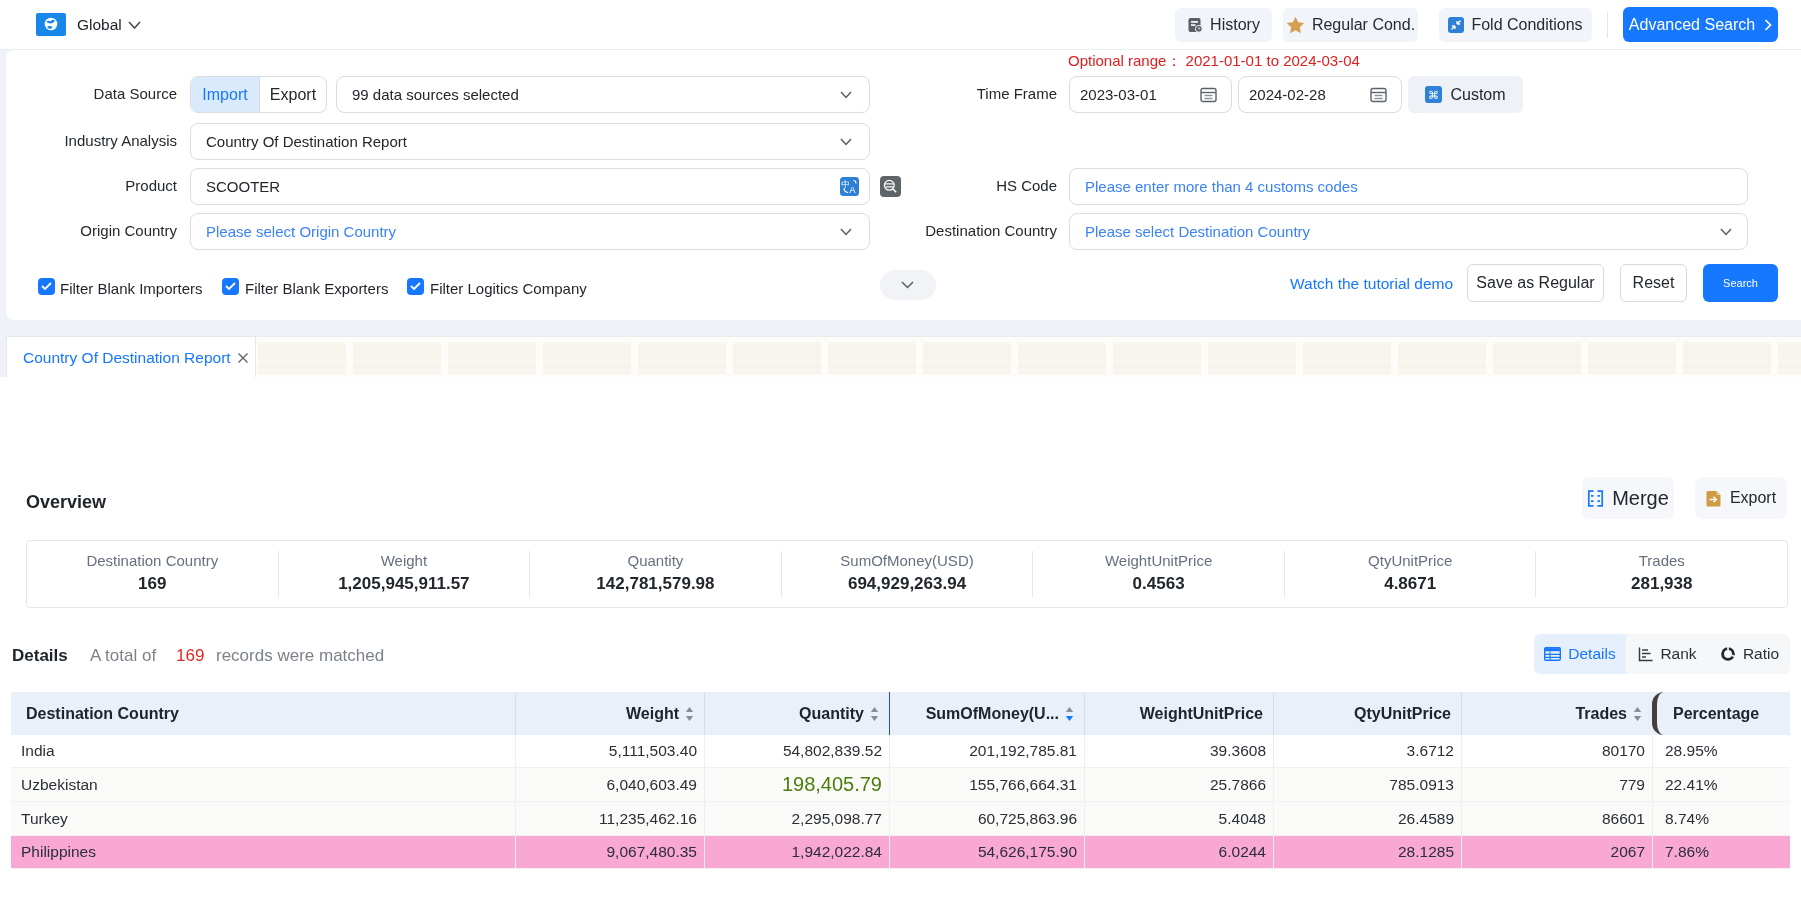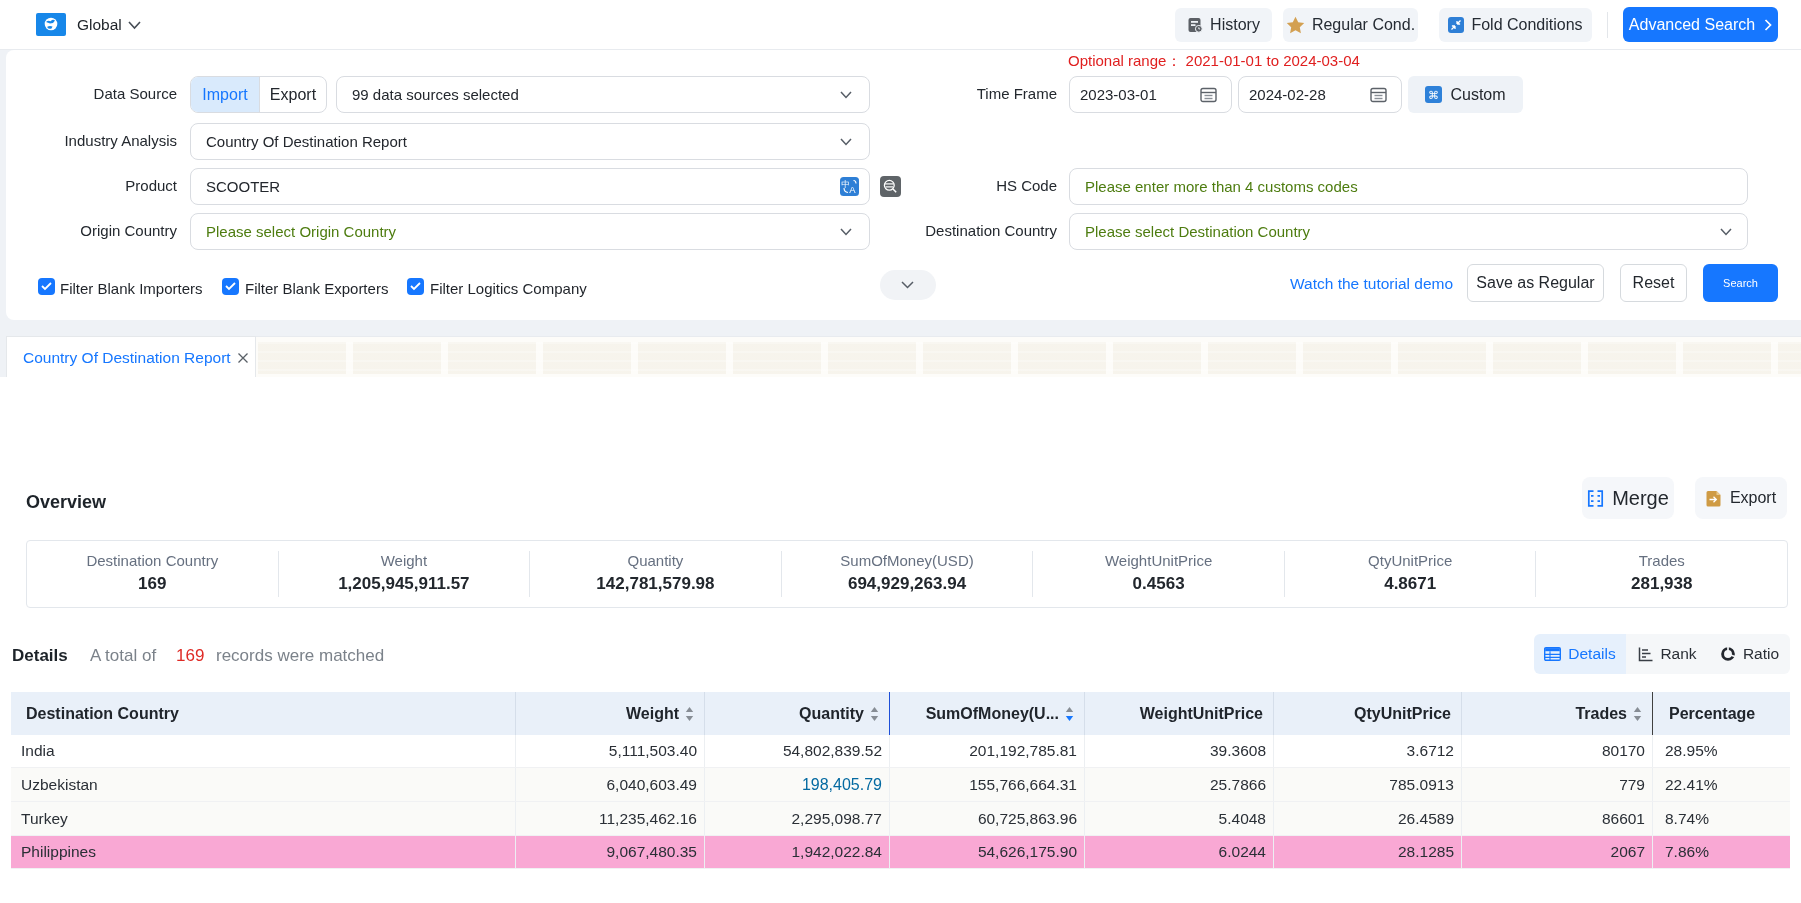--- a/index.html
+++ b/index.html
@@ -3,21 +3,21 @@
 <meta charset="utf-8">
 <style>
 * { margin:0; padding:0; box-sizing:border-box; }
 html,body { width:1801px; height:903px; background:#fff; font-family:"Liberation Sans", sans-serif; overflow:hidden; }
 #page { position:relative; width:1801px; height:903px; }
 .abs { position:absolute; }
 .wm-tab { background-image: repeating-linear-gradient(180deg, rgba(255,255,255,.28) 0 2px, rgba(255,255,255,0) 2px 9px), repeating-linear-gradient(90deg, rgba(205,190,152,.13) 0px, rgba(205,190,152,.13) 88px, rgba(255,255,255,0) 88px, rgba(255,255,255,0) 95px); }
 .wm-row { background-image: repeating-linear-gradient(180deg, rgba(255,255,255,.25) 0 2px, rgba(255,255,255,0) 2px 8px), repeating-linear-gradient(90deg, rgba(205,190,152,.18) 4px, rgba(205,190,152,.18) 90px, rgba(255,255,255,0) 90px, rgba(255,255,255,0) 98px); }
 .btn-lite { background:#f1f4f8; border-radius:6px; display:flex; align-items:center; justify-content:center; font-size:16px; color:#252b33; }
 .sel { background:#fff; border:1px solid #d9dce1; border-radius:8px; display:flex; align-items:center; font-size:15px; color:#23272d; }
-.ph { color:#4d7c0f; }
+.ph { color:#3b82f6; }
 .lbl { position:absolute; font-size:15px; color:#23282e; text-align:right; }
 </style>
 </head>
 <body>
 <div id="page">
 
   <div class="abs" id="topbar" style="left:0;top:0;width:1801px;height:50px;background:#fff;border-bottom:1px solid #e8ebef;">
     <div class="abs" style="left:36px;top:13px;width:30px;height:23px;background:#1787e9;border-radius:2px;">
       <svg width="14" height="14" viewBox="0 0 14 14" style="position:absolute;left:8px;top:4px;">
         <circle cx="7" cy="7" r="6.3" fill="#fff"></circle>
@@ -268,36 +268,36 @@
 <div style="width:195px;height:43px;display:flex;align-items:center;font-size:16px;font-weight:bold;color:#20252c;border-left:1px solid #1d4ed8;justify-content:flex-end;padding-right:10px;">SumOfMoney(U...<svg width="9" height="16" viewBox="0 0 9 16" style="margin-left:6px;flex:none;">
             <path d="M4.5 1 L8.2 6 H0.8 Z" fill="#878d95"></path>
             <path d="M4.5 15 L0.8 10 H8.2 Z" fill="#1677ff"></path>
           </svg></div>
 <div style="width:189px;height:43px;display:flex;align-items:center;font-size:16px;font-weight:bold;color:#20252c;border-left:1px solid #d5deea;justify-content:flex-end;padding-right:10px;">WeightUnitPrice</div>
 <div style="width:188px;height:43px;display:flex;align-items:center;font-size:16px;font-weight:bold;color:#20252c;border-left:1px solid #d5deea;justify-content:flex-end;padding-right:10px;">QtyUnitPrice</div>
 <div style="width:191px;height:43px;display:flex;align-items:center;font-size:16px;font-weight:bold;color:#20252c;border-left:1px solid #d5deea;justify-content:flex-end;padding-right:10px;">Trades<svg width="9" height="16" viewBox="0 0 9 16" style="margin-left:6px;flex:none;">
             <path d="M4.5 1 L8.2 6 H0.8 Z" fill="#878d95"></path>
             <path d="M4.5 15 L0.8 10 H8.2 Z" fill="#878d95"></path>
           </svg></div>
-<div style="width:138px;height:43px;display:flex;align-items:center;font-size:16px;font-weight:bold;color:#20252c;border-left:1px solid #404040;padding-left:16px;">Percentage</div>
+<div style="width:138px;height:43px;display:flex;align-items:center;font-size:16px;font-weight:bold;color:#20252c;border-left:5px solid #404040;padding-left:16px;border-radius:12px;">Percentage</div>
 </div>
 <div class="trow" style="display:flex;height:33px;background:#fff;border-bottom:1px solid #f0f1f3;">
 <div style="width:504px;display:flex;align-items:center;font-size:15.5px;color:#2a2f36;padding-left:10px;">India</div>
 <div style="width:189px;display:flex;align-items:center;font-size:15.5px;color:#2a2f36;border-left:1px solid #eceff2;justify-content:flex-end;padding-right:7px;">5,111,503.40</div>
 <div style="width:185px;display:flex;align-items:center;font-size:15.5px;color:#2a2f36;border-left:1px solid #eceff2;justify-content:flex-end;padding-right:7px;">54,802,839.52</div>
 <div style="width:195px;display:flex;align-items:center;font-size:15.5px;color:#2a2f36;border-left:1px solid #eceff2;justify-content:flex-end;padding-right:7px;">201,192,785.81</div>
 <div style="width:189px;display:flex;align-items:center;font-size:15.5px;color:#2a2f36;border-left:1px solid #eceff2;justify-content:flex-end;padding-right:7px;">39.3608</div>
 <div style="width:188px;display:flex;align-items:center;font-size:15.5px;color:#2a2f36;border-left:1px solid #eceff2;justify-content:flex-end;padding-right:7px;">3.6712</div>
 <div style="width:191px;display:flex;align-items:center;font-size:15.5px;color:#2a2f36;border-left:1px solid #eceff2;justify-content:flex-end;padding-right:7px;">80170</div>
 <div style="width:138px;display:flex;align-items:center;font-size:15.5px;color:#2a2f36;border-left:1px solid #eceff2;padding-left:12px;">28.95%</div>
 </div>
 <div class="trow wm-row" style="display:flex;height:34px;background:#fafaf8;border-bottom:1px solid #f0f1f3;">
 <div style="width:504px;display:flex;align-items:center;font-size:15.5px;color:#2a2f36;padding-left:10px;">Uzbekistan</div>
 <div style="width:189px;display:flex;align-items:center;font-size:15.5px;color:#2a2f36;border-left:1px solid #eceff2;justify-content:flex-end;padding-right:7px;">6,040,603.49</div>
-<div style="width:185px;display:flex;align-items:center;font-size:16px;color:#0369a1;border-left:1px solid #eceff2;justify-content:flex-end;padding-right:7px;">198,405.79</div>
+<div style="width:185px;display:flex;align-items:center;font-size:20px;color:#4d7c0f;border-left:1px solid #eceff2;justify-content:flex-end;padding-right:7px;">198,405.79</div>
 <div style="width:195px;display:flex;align-items:center;font-size:15.5px;color:#2a2f36;border-left:1px solid #eceff2;justify-content:flex-end;padding-right:7px;">155,766,664.31</div>
 <div style="width:189px;display:flex;align-items:center;font-size:15.5px;color:#2a2f36;border-left:1px solid #eceff2;justify-content:flex-end;padding-right:7px;">25.7866</div>
 <div style="width:188px;display:flex;align-items:center;font-size:15.5px;color:#2a2f36;border-left:1px solid #eceff2;justify-content:flex-end;padding-right:7px;">785.0913</div>
 <div style="width:191px;display:flex;align-items:center;font-size:15.5px;color:#2a2f36;border-left:1px solid #eceff2;justify-content:flex-end;padding-right:7px;">779</div>
 <div style="width:138px;display:flex;align-items:center;font-size:15.5px;color:#2a2f36;border-left:1px solid #eceff2;padding-left:12px;">22.41%</div>
 </div>
 <div class="trow wm-row" style="display:flex;height:34px;background:#fafaf8;border-bottom:1px solid #f0f1f3;">
 <div style="width:504px;display:flex;align-items:center;font-size:15.5px;color:#2a2f36;padding-left:10px;">Turkey</div>
 <div style="width:189px;display:flex;align-items:center;font-size:15.5px;color:#2a2f36;border-left:1px solid #eceff2;justify-content:flex-end;padding-right:7px;">11,235,462.16</div>
 <div style="width:185px;display:flex;align-items:center;font-size:15.5px;color:#2a2f36;border-left:1px solid #eceff2;justify-content:flex-end;padding-right:7px;">2,295,098.77</div>

